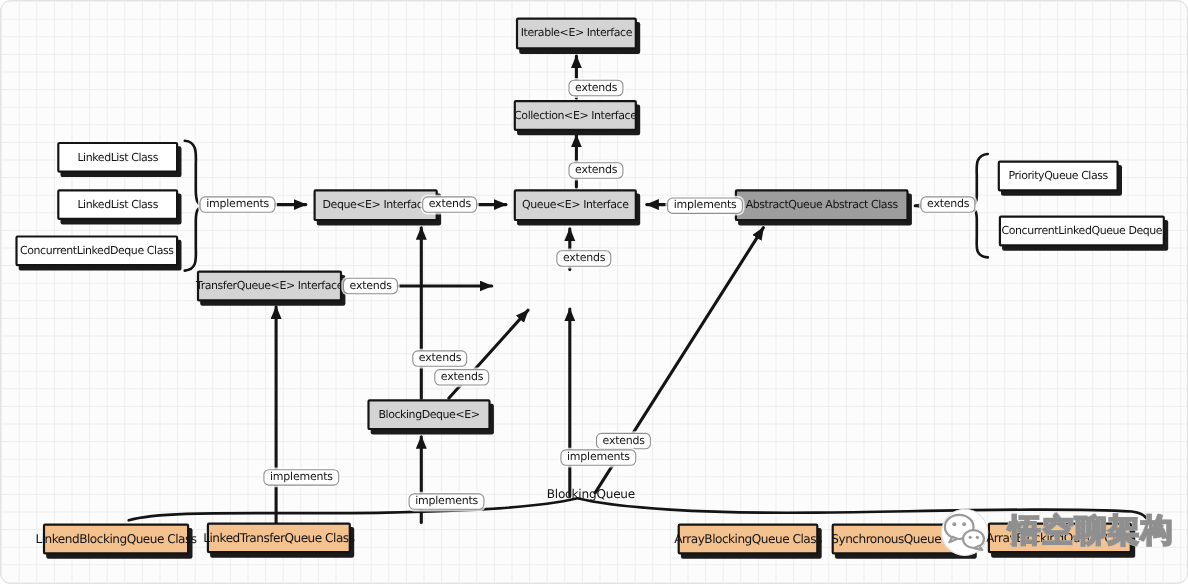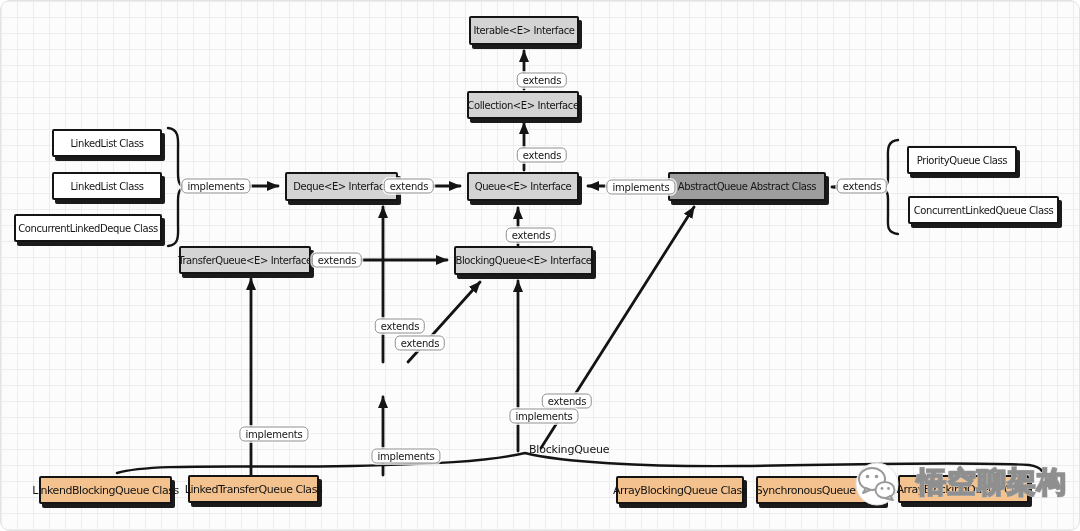--- a/index.html
+++ b/index.html
@@ -27,21 +27,21 @@
   .node.dark{background:#9d9d9d;}
   .node.white{background:#ffffff;}
   .node.impl{background:#f4c28e;font-size:11px;letter-spacing:-0.45px;}
   .pill{
     position:absolute;z-index:4;transform:translate(-50%,-50%);
     background:#fff;border:1px solid #8f8f8f;border-radius:5px;
     padding:1px 5px;font-size:10px;letter-spacing:-0.2px;white-space:nowrap;
     box-shadow:0 0 0 1.5px rgba(255,255,255,.75);
   }
   .freetext{
-    position:absolute;z-index:4;font-size:11px;letter-spacing:-0.2px;white-space:nowrap;padding-left:32px;
+    position:absolute;z-index:4;font-size:11px;letter-spacing:-0.2px;white-space:nowrap;
   }
   #watermark{position:absolute;left:852px;top:458px;z-index:9;display:flex;align-items:center;}
   #wm-text{
     font-size:29px;font-weight:bold;letter-spacing:1px;margin-left:16px;
     color:#ffffff;-webkit-text-stroke:1.6px #8f8f8f;
     text-shadow:1px 1px 0 #bdbdbd, -1px -1px 0 #bdbdbd, 1px -1px 0 #bdbdbd, -1px 1px 0 #bdbdbd;
   }
 </style>
 </head>
 <body>
@@ -101,39 +101,39 @@
     </div>
   <div class="node gray" style="left:466px;top:171px;width:112px;height:29px">
       <span>Queue&lt;E&gt; Interface</span>
     </div>
   <div class="node dark" style="left:667px;top:171px;width:158px;height:29px">
       <span>AbstractQueue Abstract Class</span>
     </div>
   <div class="node gray" style="left:178px;top:245px;width:132px;height:28px">
       <span>TransferQueue&lt;E&gt; Interface</span>
     </div>
-  <div class="node gray" style="left:453px;top:245px;width:139px;height:29px">
-      <span>BlockingQueue&lt;E&gt; Interface</span>
+  <div class="node gray" style="left:333px;top:362px;width:112px;height:28px">
+      <span>BlockingDeque&lt;E&gt;</span>
     </div>
 
   <div class="node white" style="left:51px;top:128px;width:110px;height:28px">
       <span>LinkedList Class</span>
     </div>
   <div class="node white" style="left:51px;top:171px;width:110px;height:28px">
       <span>LinkedList Class</span>
     </div>
   <div class="node white" style="left:13px;top:213px;width:148px;height:28px">
       <span>ConcurrentLinkedDeque Class</span>
     </div>
 
   <div class="node white" style="left:906px;top:145px;width:110px;height:28px">
       <span>PriorityQueue Class</span>
     </div>
   <div class="node white" style="left:907px;top:195px;width:151px;height:28px">
-      <span>ConcurrentLinkedQueue Class</span>
+      <span>ConcurrentLinkedQueue Deque</span>
     </div>
 
   <div class="node impl" style="left:38px;top:475px;width:133px;height:28px">
       <span>LinkendBlockingQueue Class</span>
     </div>
   <div class="node impl" style="left:187px;top:474px;width:131px;height:28px">
       <span>LinkedTransferQueue Class</span>
     </div>
   <div class="node impl" style="left:615px;top:475px;width:128px;height:28px">
       <span>ArrayBlockingQueue Class</span>

